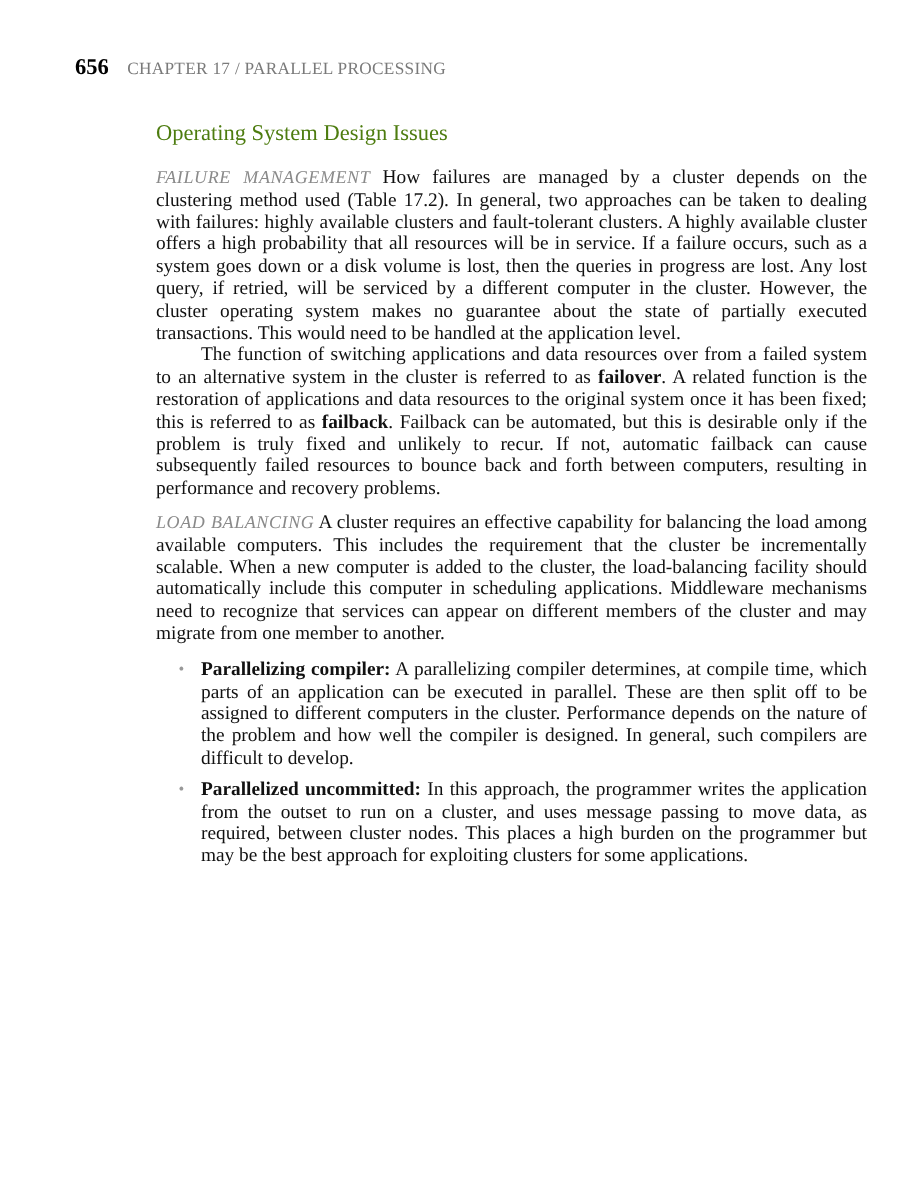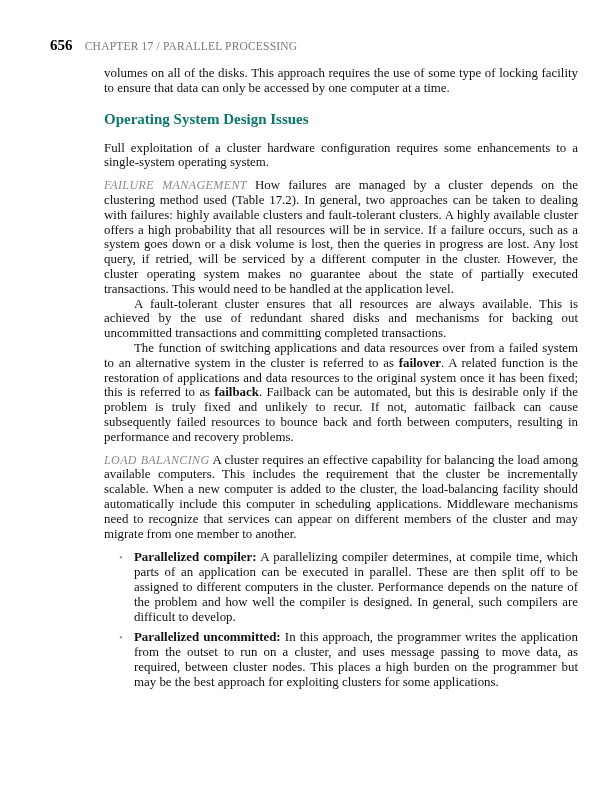--- a/index.html
+++ b/index.html
@@ -6,55 +6,52 @@
   body { width: 604px; height: 800px; position: relative; overflow: hidden;
          font-family: "Liberation Serif", "DejaVu Serif", serif; color: #111; }
   .running-head { position: absolute; left: 50px; top: 37px; font-size: 13px; white-space: nowrap; text-align: right; }
   .page-number { font-weight: bold; font-size: 15px; color: #000; margin-right: 9px; }
   .chapter-title { color: #7a7a7a; font-size: 11.5px; letter-spacing: 0.2px; }
   .content { position: absolute; left: 104px; top: 66px; width: 474px;
              font-size: 12.9px; line-height: 14.8px; text-align: justify; }
   p { margin: 0; }
   .gap { margin-top: 8px; }
   .indent { text-indent: 30px; }
-  h2 { font-family: "Liberation Serif", "DejaVu Serif", serif; font-weight: bold;
-       color: #0f766e; font-size: 15px; margin: 14px 0 13px 0; line-height: 18px; }
+  h2 { font-family: "Liberation Serif", "DejaVu Serif", serif; font-weight: normal;
+       color: #4d7c0f; font-size: 15px; margin: 14px 0 13px 0; line-height: 18px; }
   .runin { font-style: italic; color: #8a8a8a; font-size: 12px; letter-spacing: 0.4px; }
   b { font-weight: bold; }
   ul { list-style: none; margin: 9px 0 0 0; padding: 0 0 0 30px; }
   li { position: relative; margin-bottom: 6px; }
   li .bullet { position: absolute; left: -15px; top: 0; color: #999; font-size: 11px; }
 </style>
 </head>
 <body>
 
 <div class="running-head">
   <span class="page-number">656</span>
   <span class="chapter-title">CHAPTER 17 / PARALLEL PROCESSING</span>
 </div>
 
 <div class="content">
-  <p>volumes on all of the disks. This approach requires the use of some type of locking facility to ensure that data can only be accessed by one computer at a time.</p>
 
   <h2>Operating System Design Issues</h2>
 
-  <p>Full exploitation of a cluster hardware configuration requires some enhancements to a single-system operating system.</p>
 
   <p class="gap"><span class="runin">FAILURE MANAGEMENT</span><span> How failures are managed by a cluster depends on the clustering method used (Table 17.2). In general, two approaches can be taken to dealing with failures: highly available clusters and fault-tolerant clusters. A highly available cluster offers a high probability that all resources will be in service. If a failure occurs, such as a system goes down or a disk volume is lost, then the queries in progress are lost. Any lost query, if retried, will be serviced by a different computer in the cluster. However, the cluster operating system makes no guarantee about the state of partially executed transactions. This would need to be handled at the application level.</span></p>
 
-  <p class="indent">A fault-tolerant cluster ensures that all resources are always available. This is achieved by the use of redundant shared disks and mechanisms for backing out uncommitted transactions and committing completed transactions.</p>
 
   <p class="indent"><span>The function of switching applications and data resources over from a failed system to an alternative system in the cluster is referred to as </span><b>failover</b><span>. A related function is the restoration of applications and data resources to the original system once it has been fixed; this is referred to as </span><b>failback</b><span>. Failback can be automated, but this is desirable only if the problem is truly fixed and unlikely to recur. If not, automatic failback can cause subsequently failed resources to bounce back and forth between computers, resulting in performance and recovery problems.</span></p>
 
   <p class="gap"><span class="runin">LOAD BALANCING</span><span> A cluster requires an effective capability for balancing the load among available computers. This includes the requirement that the cluster be incrementally scalable. When a new computer is added to the cluster, the load-balancing facility should automatically include this computer in scheduling applications. Middleware mechanisms need to recognize that services can appear on different members of the cluster and may migrate from one member to another.</span></p>
 
 
   <ul>
     <li>
       <span class="bullet">•</span>
-      <b>Parallelized compiler:</b><span> A parallelizing compiler determines, at compile time, which parts of an application can be executed in parallel. These are then split off to be assigned to different computers in the cluster. Performance depends on the nature of the problem and how well the compiler is designed. In general, such compilers are difficult to develop.</span>
+      <b>Parallelizing compiler:</b><span> A parallelizing compiler determines, at compile time, which parts of an application can be executed in parallel. These are then split off to be assigned to different computers in the cluster. Performance depends on the nature of the problem and how well the compiler is designed. In general, such compilers are difficult to develop.</span>
     </li>
     <li>
       <span class="bullet">•</span>
       <b>Parallelized uncommitted:</b><span> In this approach, the programmer writes the application from the outset to run on a cluster, and uses message passing to move data, as required, between cluster nodes. This places a high burden on the programmer but may be the best approach for exploiting clusters for some applications.</span>
     </li>
   </ul>
 </div>
 
 </body></html>

